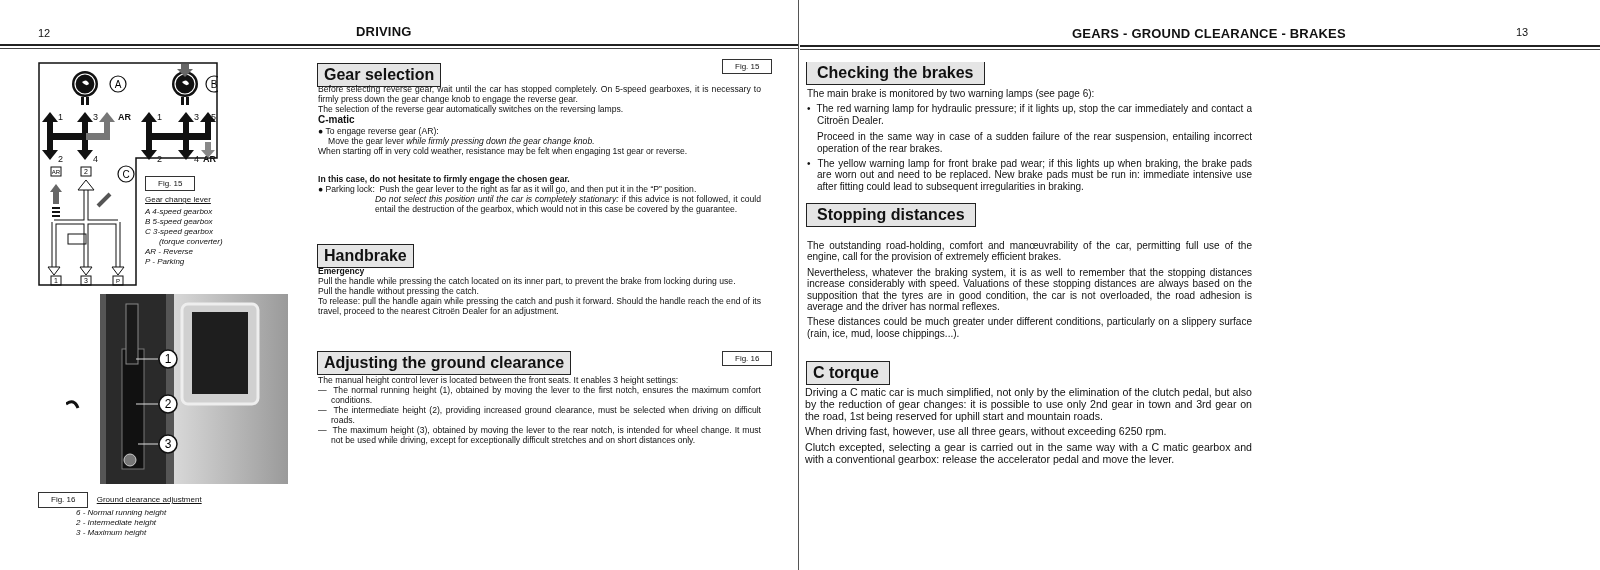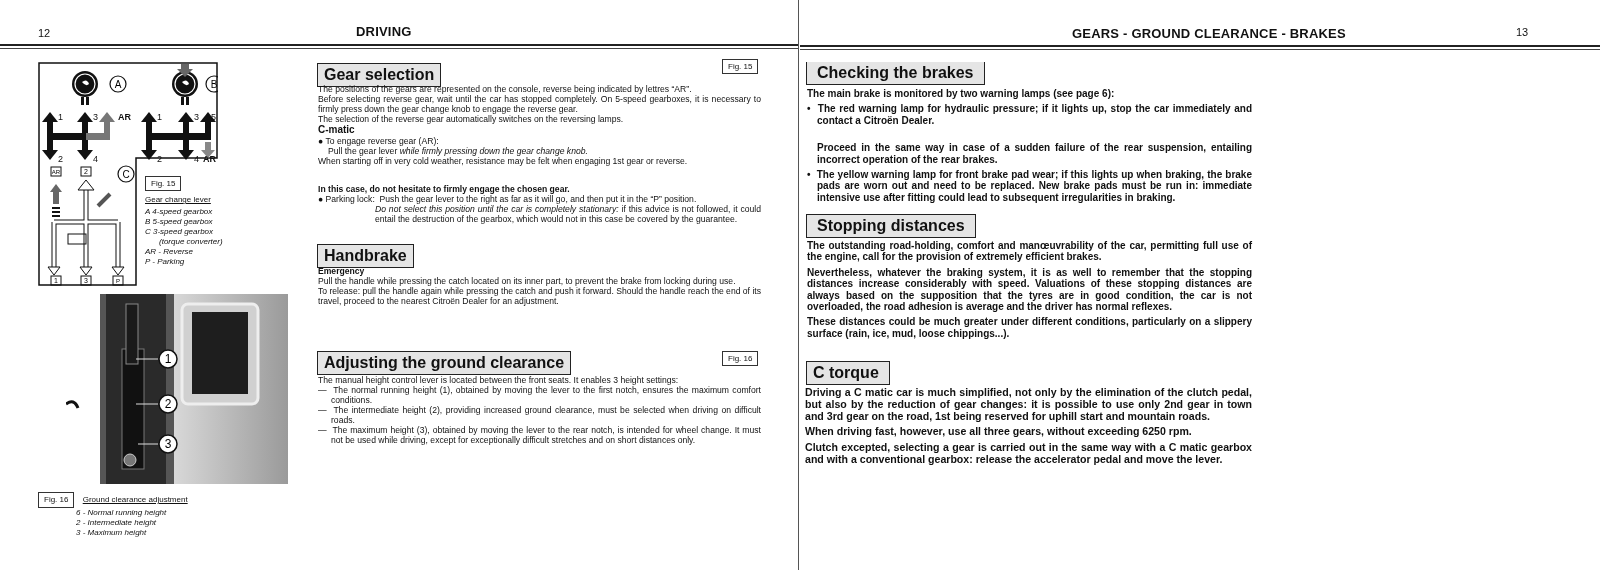--- a/index.html
+++ b/index.html
@@ -10,26 +10,26 @@
   .page-right { left: 800px; width: 800px; }
   .spine { position: absolute; left: 798px; top: 0; width: 1px; height: 570px; background: #555; }
 
   .hdr-num { position: absolute; top: 27px; font-size: 11px; }
   .hdr-title { position: absolute; top: 24px; font-size: 13px; font-weight: bold; letter-spacing: 0.2px; }
   .rule1 { position: absolute; height: 2px; background: #222; top: 44px; }
   .rule2 { position: absolute; height: 1px; background: #444; top: 48px; }
 
   .box-title { position: absolute; border: 1px solid #222; font-weight: bold; font-size: 16px;
                padding: 2px 6px; background: #e5e5e5; white-space: nowrap; }
-  .fig-tag { position: absolute; border: 1px solid #333; font-size: 8px; padding: 2px 5px; }
+  .fig-tag { position: absolute; border: 1px solid #333; font-size: 8px; padding: 2px 12px; }
 
   .txt { position: absolute; font-size: 8.6px; line-height: 10px; text-align: justify; }
   .txt p { margin: 0; }
   .rtxt { position: absolute; font-size: 10px; line-height: 11.4px; text-align: justify; }
-  .rtxt p { margin: 0 0 4px 0; font-weight: bold; }
+  .rtxt p { margin: 0 0 4px 0; }
   .bullet { padding-left: 10px; text-indent: -10px; }
   .indent { padding-left: 10px; }
   .dash { padding-left: 13px; text-indent: -13px; }
   .hang-sub { padding-left: 57px; }
   b.sub { font-weight: bold; display: block; }
   i { font-style: italic; }
 
   
   .diagram { position: absolute; left: 38px; top: 62px; width: 180px; height: 224px; }
   .legend { position: absolute; font-size: 8px; line-height: 10px; font-style: italic; }
@@ -186,36 +186,36 @@
     <div class="items">
       <div>6 - Normal running height</div>
       <div>2 - Intermediate height</div>
       <div>3 - Maximum height</div>
     </div>
   </div>
 
   <span class="box-title" style="left:317px; top:63px;">Gear selection</span>
   <span class="fig-tag" style="left:722px; top:59px;">Fig. 15</span>
   <div class="txt" style="left:318px; top:84px; width:443px;">
-    <p>The positions of the gears are represented on the console, reverse being indicated by lettres “AR”.</p>
     <p>Before selecting reverse gear, wait until the car has stopped completely.  On 5-speed gearboxes, it is necessary to firmly press down the gear change knob to engage the reverse gear.</p>
     <p>The selection of the reverse gear automatically switches on the reversing lamps.</p>
     <p style="font-weight:bold; font-size:10px; line-height:12px;">C-matic</p>
     <p class="bullet">● <span>To engage reverse gear (AR):</span></p>
-    <p class="indent"><span>Pull the gear lever </span><i>while firmly pressing down the gear change knob.</i></p>
+    <p class="indent"><span>Move the gear lever </span><i>while firmly pressing down the gear change knob.</i></p>
     <p>When starting off in very cold weather, resistance may be felt when engaging 1st gear or reverse.</p>
     <p style="font-weight:bold;margin-top:18px;">In this case, do not hesitate to firmly engage the chosen gear.</p>
     <p class="bullet">● <span>Parking lock:</span>&nbsp; <span>Push the gear lever to the right as far as it will go, and then put it in the “P” position.</span></p>
     <p class="hang-sub"><i>Do not select this position until the car is completely stationary:</i><span> if this advice is not followed, it could entail the destruction of the gearbox, which would not in this case be covered by the guarantee.</span></p>
   </div>
 
   <span class="box-title" style="left:317px; top:244px;">Handbrake</span>
   <div class="txt" style="left:318px; top:266px; width:443px;">
     <b class="sub">Emergency</b>
     <p>Pull the handle while pressing the catch located on its inner part, to prevent the brake from locking during use.</p>
+    <p>Pull the handle without pressing the catch.</p>
     <p>To release: pull the handle again while pressing the catch and push it forward.  Should the handle reach the end of its travel, proceed to the nearest Citroën Dealer for an adjustment.</p>
   </div>
 
   <span class="box-title" style="left:317px; top:351px;">Adjusting the ground clearance</span>
   <span class="fig-tag" style="left:722px; top:351px;">Fig. 16</span>
   <div class="txt" style="left:318px; top:375px; width:443px;">
     <p>The manual height control lever is located between the front seats.  It enables 3 height settings:</p>
     <p class="dash">—&nbsp; <span>The normal running height (1), obtained by moving the lever to the first notch, ensures the maximum comfort conditions.</span></p>
     <p class="dash">—&nbsp; <span>The intermediate height (2), providing increased ground clearance, must be selected when driving on difficult roads.</span></p>
     <p class="dash">—&nbsp; <span>The maximum height (3), obtained by moving the lever to the rear notch, is intended for wheel change.  It must not be used while driving, except for exceptionally difficult stretches and on short distances only.</span></p>
@@ -226,26 +226,26 @@
 
 <div class="page page-right">
   <span class="hdr-title" style="left:272px; top:26px;">GEARS - GROUND CLEARANCE - BRAKES</span>
   <span class="hdr-num" style="left:716px; top:26px;">13</span>
   <div class="rule1" style="left:0; width:800px; top:45px;"></div>
   <div class="rule2" style="left:0; width:800px; top:49px;"></div>
 
   <span class="box-title" style="left:6px; top:62px; border-top:none; padding-left:10px; padding-right:10px;">Checking the brakes</span>
   <div class="rtxt" style="left:7px; top:88px; width:445px;">
     <p>The main brake is monitored by two warning lamps (see page 6):</p>
-    <p class="bullet" style="margin-bottom:16px;">•&nbsp; <span>The red warning lamp for hydraulic pressure; if it lights up, stop the car immediately and contact a Citroën Dealer.</span></p>
+    <p class="bullet" style="margin-bottom:5px;">•&nbsp; <span>The red warning lamp for hydraulic pressure; if it lights up, stop the car immediately and contact a Citroën Dealer.</span></p>
     <p class="indent">Proceed in the same way in case of a sudden failure of the rear suspension, entailing incorrect operation of the rear brakes.</p>
     <p class="bullet">•&nbsp; <span>The yellow warning lamp for front brake pad wear;  if this lights up when braking, the brake pads are worn out and need to be replaced.  New brake pads must be run in: immediate intensive use after fitting could lead to subsequent irregularities in braking.</span></p>
   </div>
 
-  <span class="box-title" style="left:6px; top:214px; padding-left:10px; padding-right:10px;">Stopping distances</span>
+  <span class="box-title" style="left:6px; top:203px; padding-left:10px; padding-right:10px;">Stopping distances</span>
   <div class="rtxt" style="left:7px; top:240px; width:445px;">
     <p>The outstanding road-holding, comfort and manœuvrability of the car, permitting full use of the engine, call for the provision of extremely efficient brakes.</p>
     <p>Nevertheless, whatever the braking system, it is as well to remember that the stopping distances increase considerably with speed.  Valuations of these stopping distances are always based on the supposition that the tyres are in good condition, the car is not overloaded, the road adhesion is average and the driver has normal reflexes.</p>
     <p>These distances could be much greater under different conditions, particularly on a slippery surface (rain, ice, mud, loose chippings...).</p>
   </div>
 
   <span class="box-title" style="left:6px; top:361px; padding-left:6px; padding-right:10px;">C torque</span>
   <div class="rtxt" style="left:5px; top:387px; width:447px; font-size:10.6px; line-height:11.8px;">
     <p>Driving a C matic car is much simplified, not only by the elimination of the clutch pedal, but also by the reduction of gear changes: it is possible to use only 2nd gear in town and 3rd gear on the road, 1st being reserved for uphill start and mountain roads.</p>
     <p>When driving fast, however, use all three gears, without exceeding 6250 rpm.</p>

